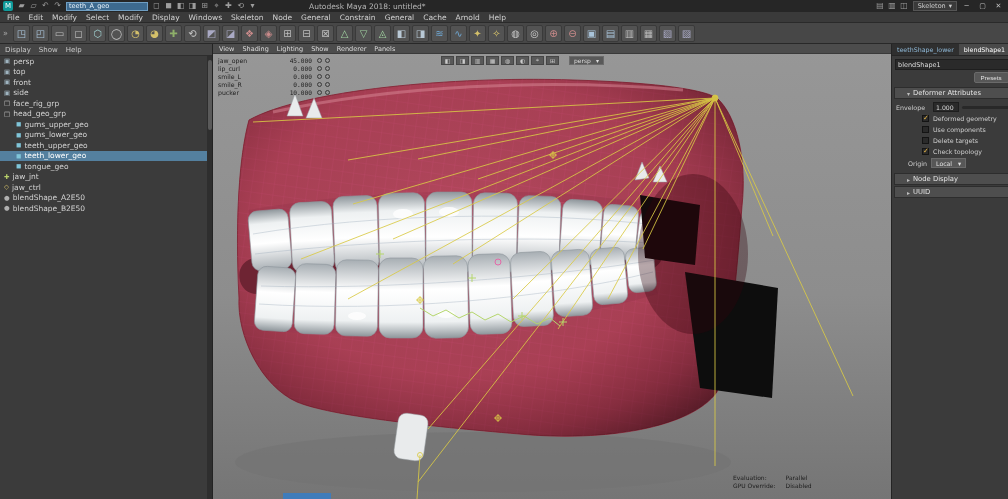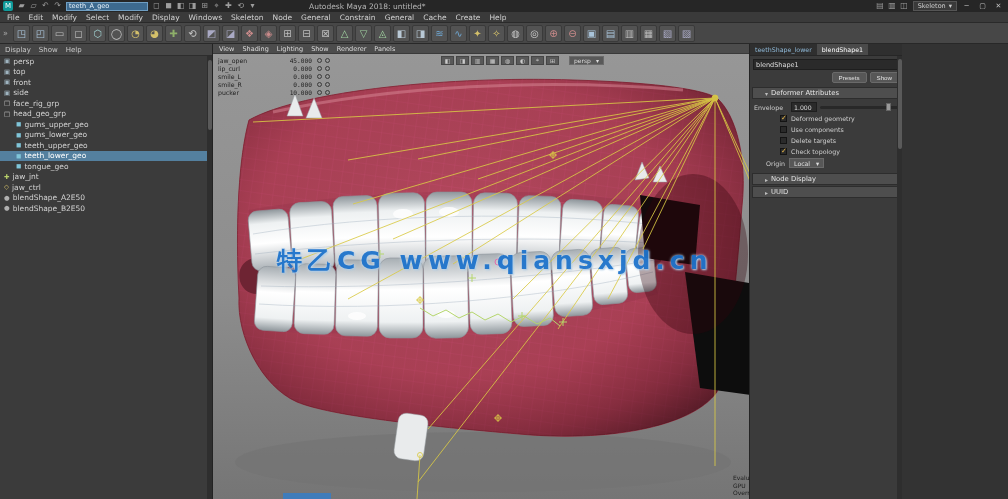--- a/index.html
+++ b/index.html
@@ -42,21 +42,21 @@
     position:relative; flex:0 0 auto; }
   .outliner-header { height:12px; background:#454545; display:flex; gap:8px; align-items:center;
     padding:0 5px; font-size:7px; color:#cacaca; border-bottom:1px solid #2d2d2d; }
   .outliner-list { position:absolute; left:0; top:12px; right:5px; bottom:0; overflow:hidden; }
   .outliner-row { height:10.5px; display:flex; align-items:center; font-size:7.5px; color:#d4d4d4; }
   .outliner-row.selected { background:#54809f; color:#ffffff; }
   .row-icon { margin-right:3px; font-size:6.5px; }
   .o-scroll { position:absolute; right:0; top:12px; bottom:0; width:5px; background:#2e2e2e; }
   .o-thumb { position:absolute; left:0.5px; top:4px; width:4px; height:70px; background:#5a5a5a; border-radius:2px;}
   
-  .viewport { position:relative; width:536px; height:455px; flex:0 0 auto;
+  .viewport { position:relative; width:678px; height:455px; flex:0 0 auto;
     background:linear-gradient(#979797 0%, #8d8d8d 55%, #757575 100%); overflow:hidden; }
   .vp-menus { height:10px; background:#4c4c4c; display:flex; gap:8px; align-items:center;
     padding:0 6px; font-size:6.5px; color:#dadada; border-bottom:1px solid #3a3a3a; }
   .vp-strip { position:absolute; left:228px; top:11px; height:10px; display:flex; gap:2px; align-items:center; z-index:5;}
   .vp-tool { width:13px; height:9px; background:#595959; border:1px solid #464646; color:#ccc;
     font-size:6px; display:flex; align-items:center; justify-content:center; }
   .vp-camera { height:9px; background:#595959; border:1px solid #6b6b6b; color:#ddd;
     font-size:6px; display:flex; align-items:center; gap:5px; padding:0 4px; margin-left:8px;}
   .vp-hud { position:absolute; left:5px; top:13px; width:112px; z-index:6; }
   .hud-row { height:7.8px; display:flex; align-items:center; font-size:6.2px; color:#222; }
@@ -151,21 +151,21 @@
       <span class="menu-item">Select</span>
       <span class="menu-item">Modify</span>
       <span class="menu-item">Display</span>
       <span class="menu-item">Windows</span>
       <span class="menu-item">Skeleton</span>
       <span class="menu-item">Node</span>
       <span class="menu-item">General</span>
       <span class="menu-item">Constrain</span>
       <span class="menu-item">General</span>
       <span class="menu-item">Cache</span>
-      <span class="menu-item">Create</span>
+      <span class="menu-item">Arnold</span>
       <span class="menu-item">Help</span>
     </div>
 
   <div class="shelf" id="shelf">
     <span class="shelf-chevron">»</span>
   <span class="shelf-icon" style="color: rgb(169, 196, 218);">◳</span>
       <span class="shelf-icon" style="color: rgb(169, 196, 218);">◰</span>
       <span class="shelf-icon" style="color: rgb(189, 189, 189);">▭</span>
       <span class="shelf-icon" style="color: rgb(189, 189, 189);">◻</span>
       <span class="shelf-icon" style="color: rgb(159, 208, 208);">⬡</span>
@@ -445,21 +445,20 @@
           <path d="M336,91 h8 M340,87 v8 M203,236 h8 M207,232 v8 M281,354 h8 M285,350 v8"></path>
         </g>
 
         <g stroke="#b5d66d" stroke-width="1" fill="none">
           <polyline points="207,244 220,252 233,246 246,254 259,248 272,256 285,250 298,258 311,252 324,260 337,254 347,262"></polyline>
           <path d="M163,190 h8 M167,186 v8 M255,214 h8 M259,210 v8 M305,252 h8 M309,248 v8 M346,258 h8 M350,254 v8"></path>
         </g>
         <circle cx="285" cy="198" r="3" fill="none" stroke="#e468a8" stroke-width="1"></circle>
       </svg>
 
-      <div class="watermark">特乙CG www.qiansxjd.cn</div>
       <div class="hud-br" id="hud-br">
           <span>Evaluation:</span>
           <span>Parallel</span>
           <span>GPU Override:</span>
           <span>Disabled</span>
         </div>
       <div class="ts-frag"></div>
     </div>
 
     <div class="rpanel">

